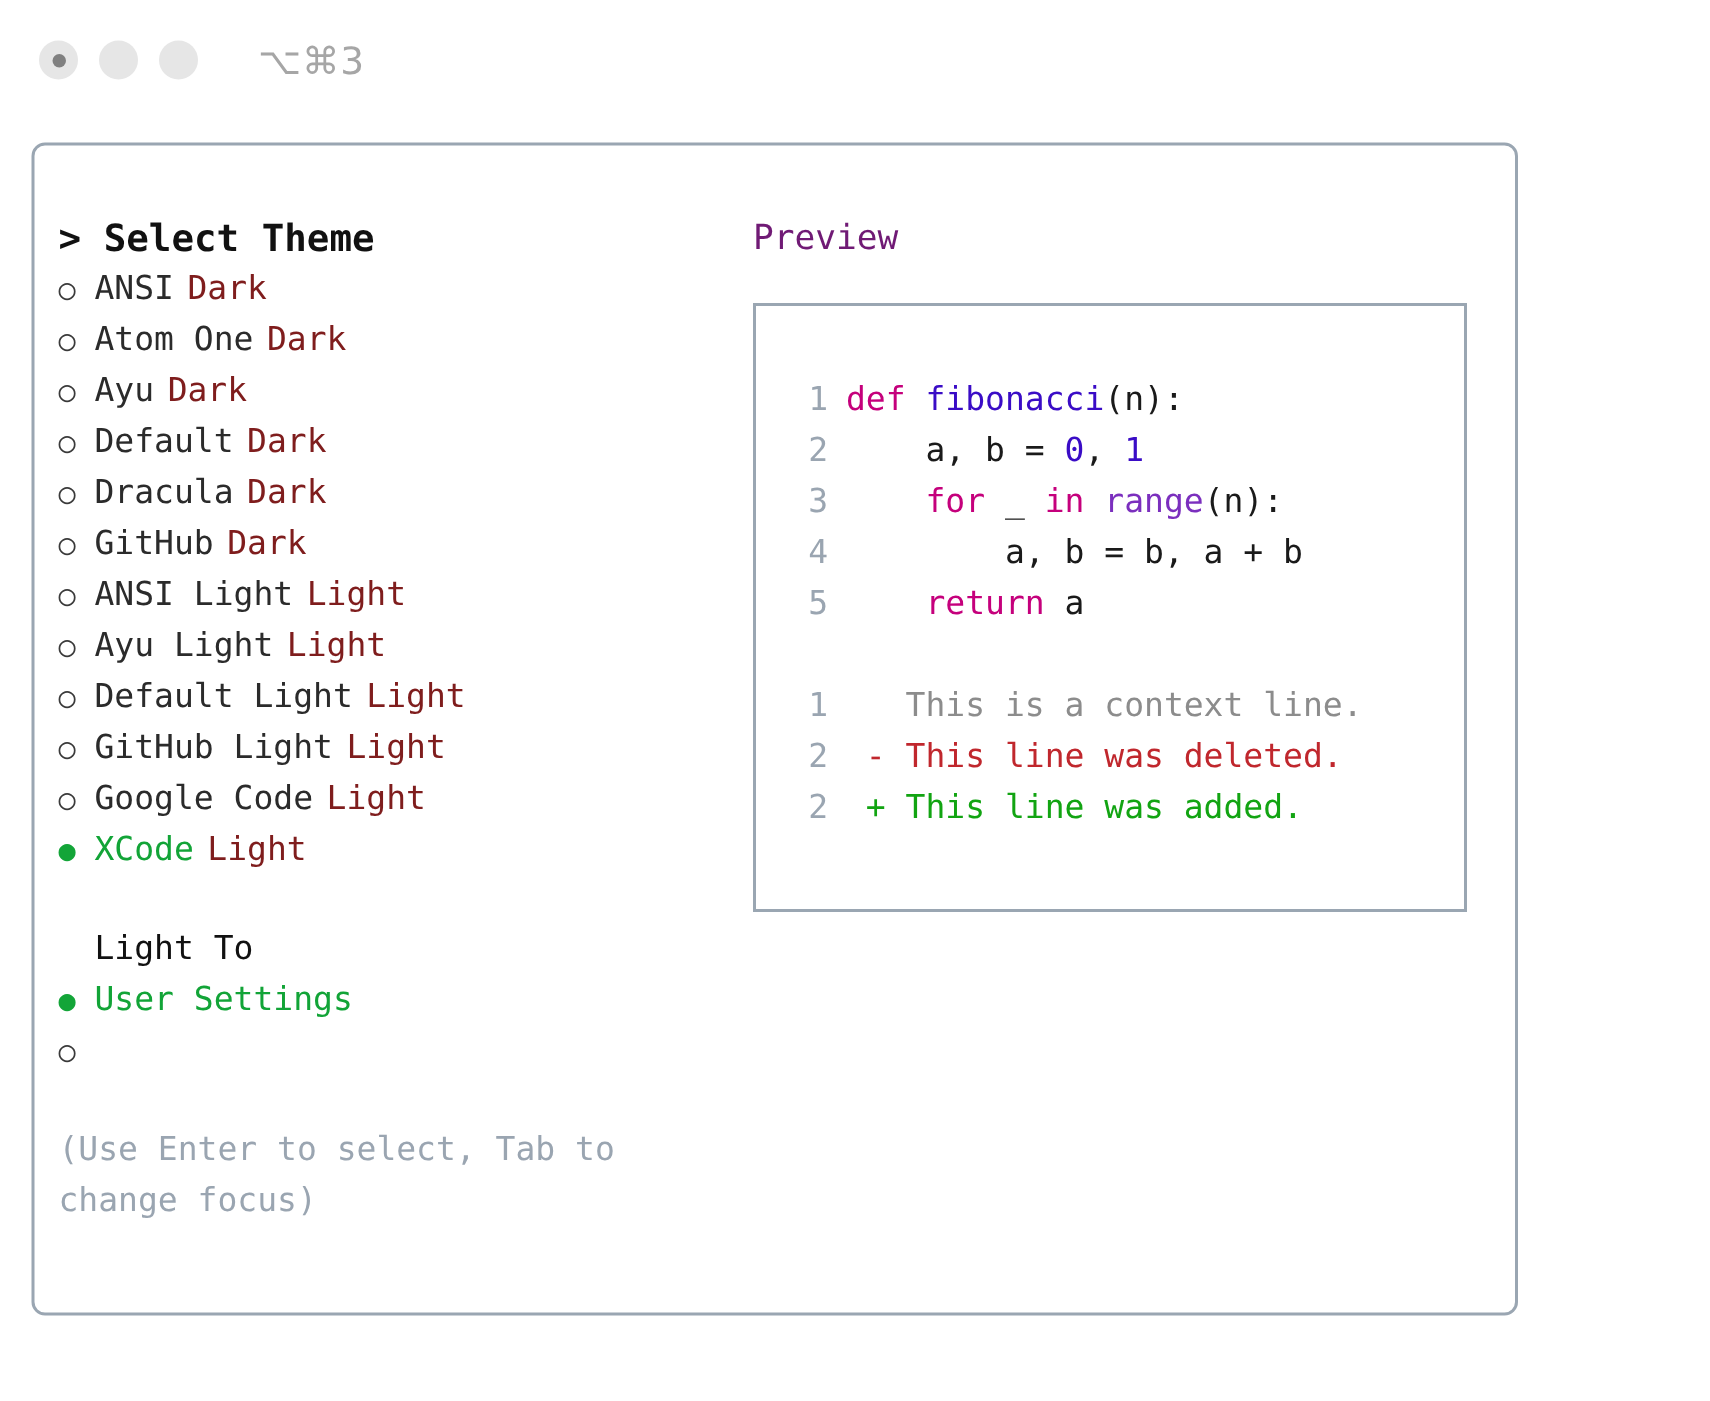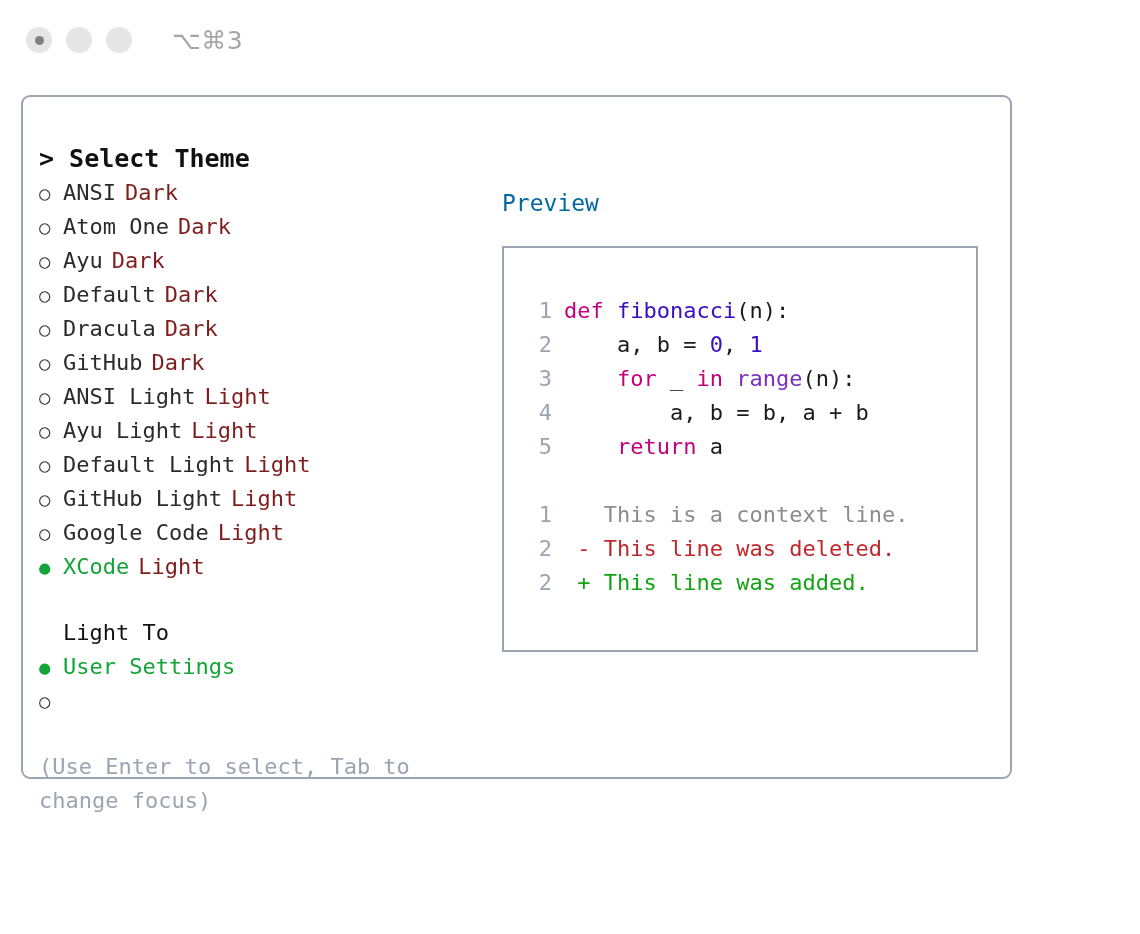--- a/index.html
+++ b/index.html
@@ -46,21 +46,21 @@
     font-size: 25px;
     color: #a6a6a6;
     letter-spacing: 0.5px;
     font-family: "DejaVu Sans", "Liberation Sans", sans-serif;
   }
 
   
   .panel {
     position: absolute;
     left: 21px; top: 95px;
-    width: 991px; height: 684px;
+    width: 991px; height: 782px;
     border: 2px solid #9aa6b2;
     border-radius: 9px;
     box-sizing: border-box;
     background: #ffffff;
   }
 
   
   .left-col {
     position: absolute;
     left: 16px; top: 45px;
@@ -113,25 +113,24 @@
   }
 
   
   .right-col {
     position: absolute;
     left: 479px; top: 45px;
     width: 490px;
   }
   .preview-title {
     font-size: 23px;
-    color: #0369a1;
+    color: #701a75;
     line-height: 34px;
     margin-bottom: 26px;
     white-space: pre;
-    margin-top: 44px;
   }
   .preview-box {
     width: 476px;
     height: 406px;
     border: 2px solid #9aa6b2;
     box-sizing: border-box;
     background: #ffffff;
     padding: 46px 0 0 16px;
   }
   .code-line {

